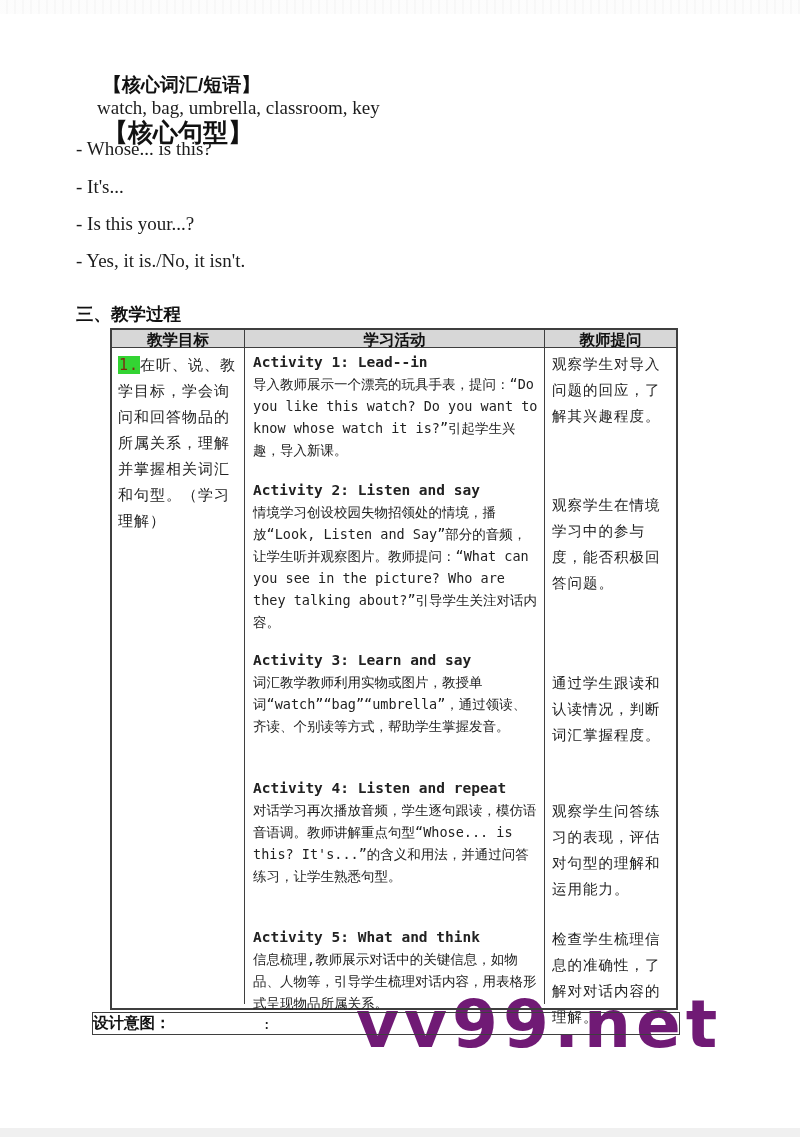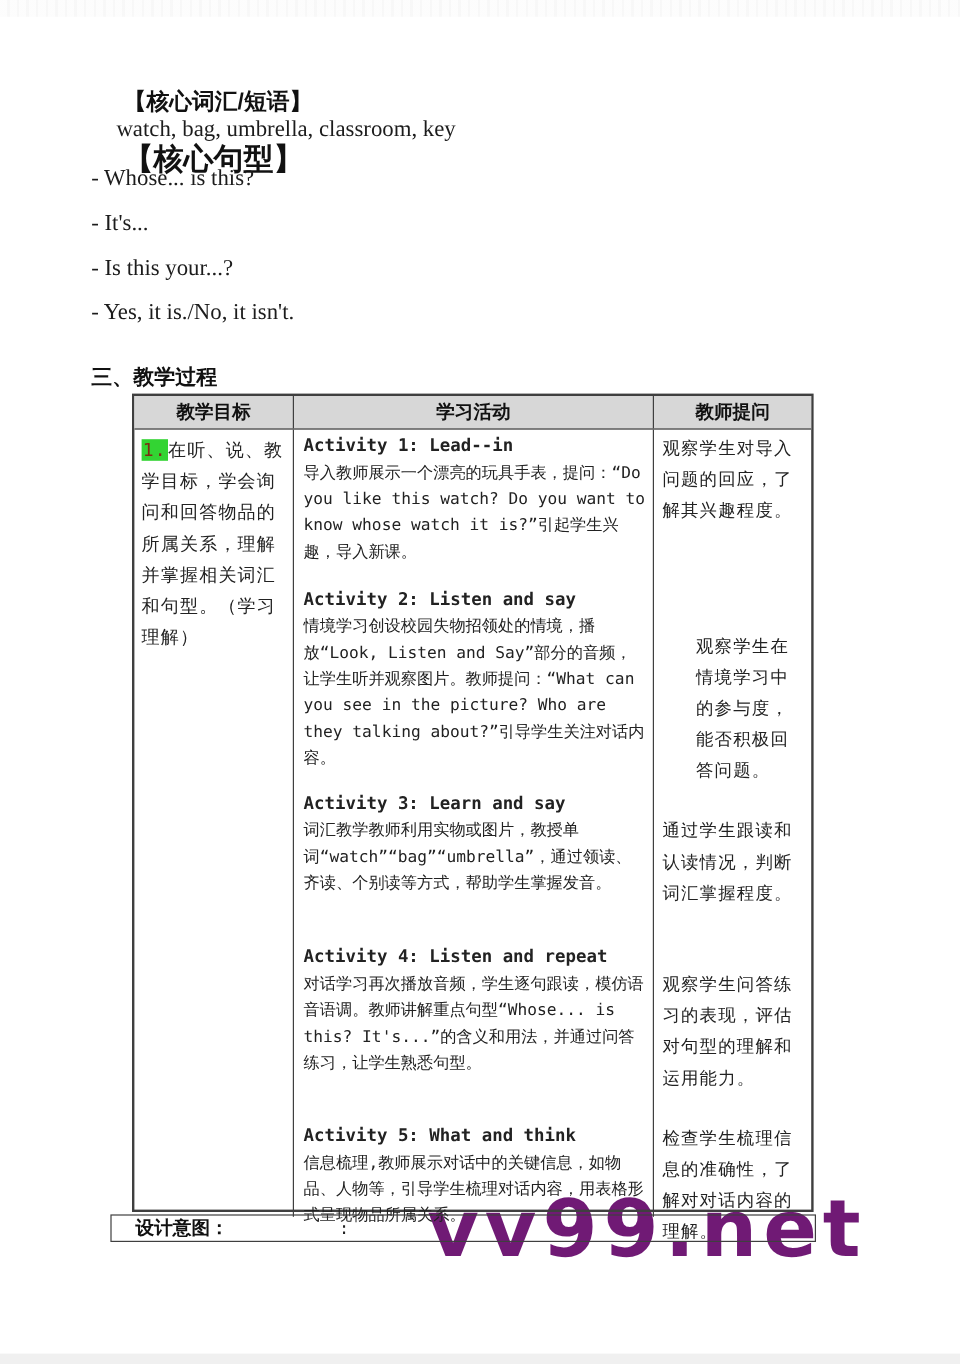--- a/index.html
+++ b/index.html
@@ -49,21 +49,21 @@
   .lesson-table{
     left:110px;top:328px;width:568px;height:682px;
     border:2px solid #3f3f3f;
     box-sizing:border-box;
     z-index:2;
     font-size:14.5px;
   }
   .thead{
     display:grid;
     grid-template-columns:133px 300px 1fr;
-    height:28px;
+    height:18px;
     background:#d7d7d7;
     border-bottom:1.5px solid #3f3f3f;
     box-sizing:border-box;
   }
   .th{
     font-family:"Liberation Sans", sans-serif;
     font-weight:bold;font-size:15.5px;color:#111;
     display:flex;align-items:center;justify-content:center;
     border-right:1.5px solid #3f3f3f;
     box-sizing:border-box;
@@ -106,34 +106,33 @@
     font-family:"DejaVu Sans Mono", monospace;
     font-size:13.5px;
     word-break:break-word;
   }
   .a-0{top:3px;} .a-1{top:131px;} .a-2{top:301px;} .a-3{top:429px;} .a-4{top:578px;}
   .evaluation{
     position:absolute;left:7px;right:4px;
     font-size:14.5px;line-height:26px;color:#222;
     letter-spacing:1px;
   }
-  .e-0{top:3px;} .e-1{top:168px;margin-left:28px;} .e-2{top:322px;} .e-3{top:450px;} .e-4{top:578px;}
+  .e-0{top:3px;} .e-1{top:144px;} .e-2{top:322px;} .e-3{top:450px;} .e-4{top:578px;}
 
   .footer-row{
     left:92px;top:1012px;width:588px;height:23px;
     border:1.5px solid #3f3f3f;
     box-sizing:border-box;
     z-index:2;
     display:flex;align-items:center;
     background:transparent;
   }
   .footer-label{
     font-family:"Liberation Sans", sans-serif;
     font-weight:bold;font-size:15.5px;color:#111;
-    margin-left:20px;
   }
   .footer-value{
     font-family:"DejaVu Sans Mono", monospace;
     font-size:14px;color:#222;
     margin-left:92px;
   }
 </style>
 </head>
 <body>
 

